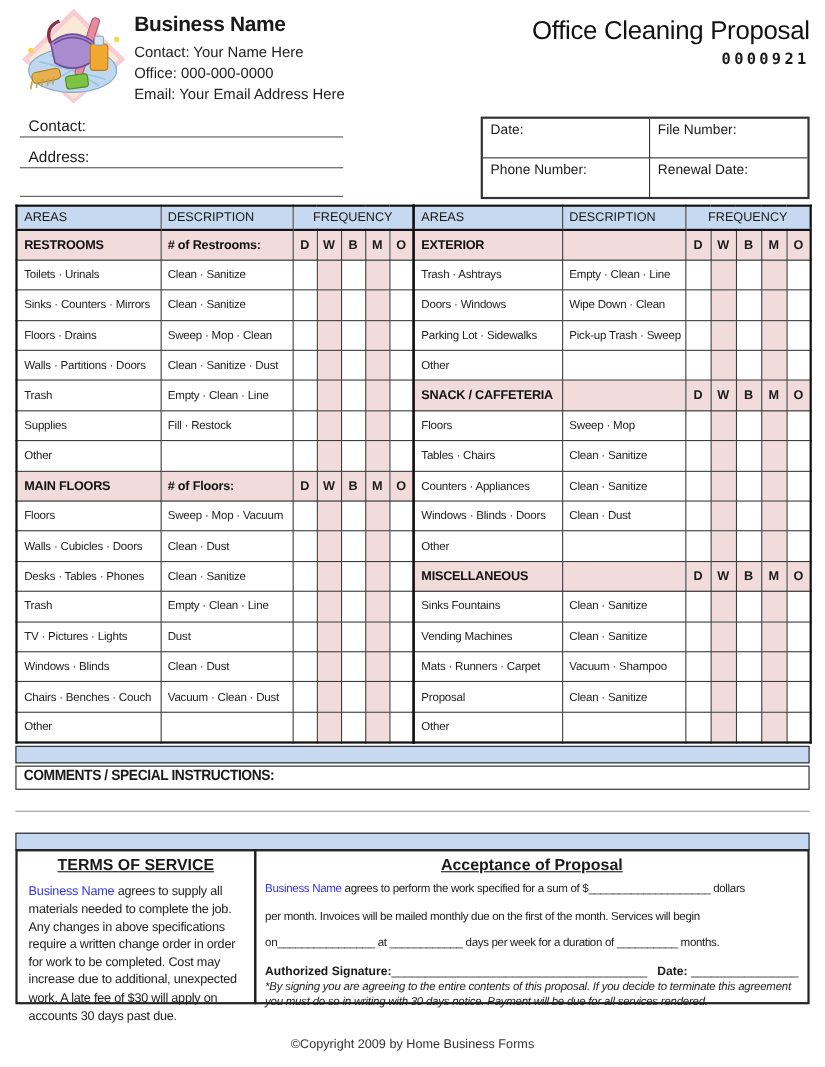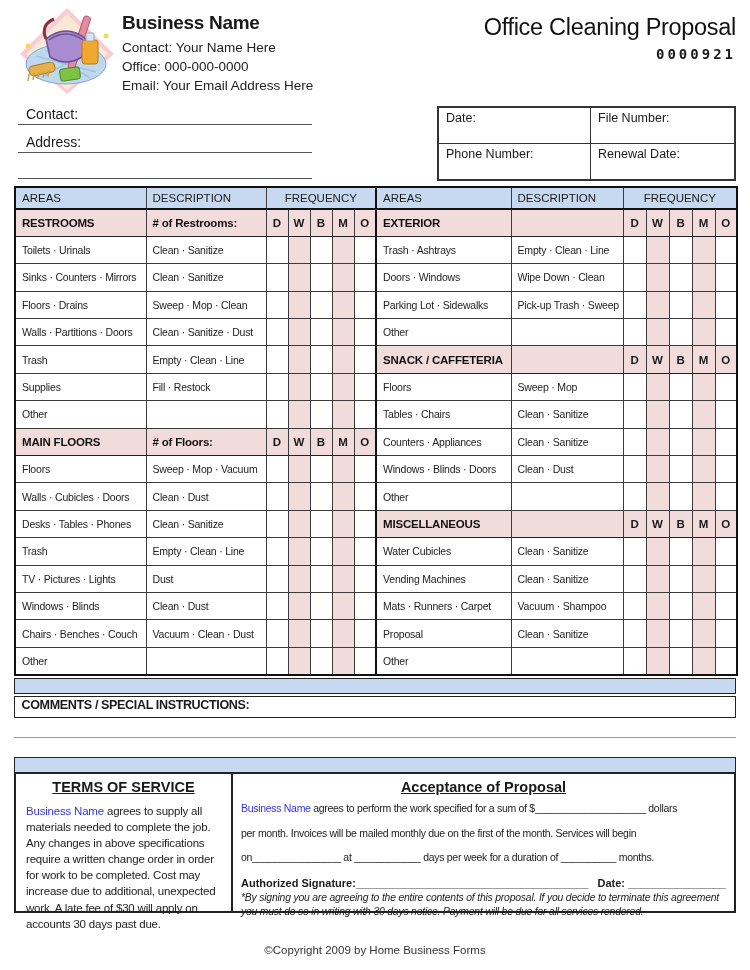--- a/index.html
+++ b/index.html
@@ -50,21 +50,21 @@
 
   
   .bottom-wrap { position:absolute; left:14px; top:772px; width:722px; height:141px; display:flex; }
   .box { border:2px solid #222; }
   .terms-box { width:258px; padding:5px 10px; }
   .accept-box { flex:1; margin-left:-2px; padding:5px 8px 4px 8px; }
   .box-title { text-align:center; font-weight:bold; font-size:14.5px; text-decoration:underline; margin-bottom:8px; }
   .terms-body { font-size:11.5px; line-height:1.4; letter-spacing:-0.2px; color:#222; }
   .blue-name { color:#3434E0; }
   .accept-line { font-size:10.5px; letter-spacing:-0.3px; white-space:nowrap; line-height:1.0; margin-bottom:14px; color:#222; }
-  .sig-row { font-size:11px; white-space:nowrap; margin-top:2px; margin-bottom:2px;font-weight:bold; }
+  .sig-row { font-size:11px; white-space:nowrap; margin-top:2px; margin-bottom:2px; }
   .sig-row b { font-size:11px; }
   .fine-print { font-style:italic; font-size:10.4px; line-height:1.35; text-align:left; letter-spacing:-0.2px; color:#222; }
 
   .footer { position:absolute; left:0; top:944px; width:100%; text-align:center; font-size:11.5px; color:#333; }
 </style>
 </head>
 <body>
 
 <div class="page">
 
@@ -415,21 +415,21 @@
           <tr class="section">
             <td class="c-area">MISCELLANEOUS</td>
             <td class="c-desc"></td>
             <td class="c-freq">D</td>
             <td class="c-freq stripe">W</td>
             <td class="c-freq">B</td>
             <td class="c-freq stripe">M</td>
             <td class="c-freq">O</td>
           </tr>
           <tr class="item">
-            <td class="c-area">Water Cubicles</td>
+            <td class="c-area">Sinks Fountains</td>
             <td class="c-desc">Clean · Sanitize</td>
             <td class="c-freq"></td>
             <td class="c-freq stripe"></td>
             <td class="c-freq"></td>
             <td class="c-freq stripe"></td>
             <td class="c-freq"></td>
           </tr>
           <tr class="item">
             <td class="c-area">Vending Machines</td>
             <td class="c-desc">Clean · Sanitize</td>

